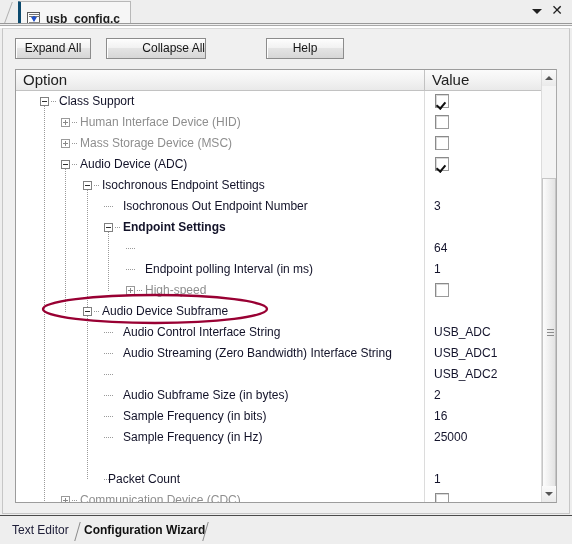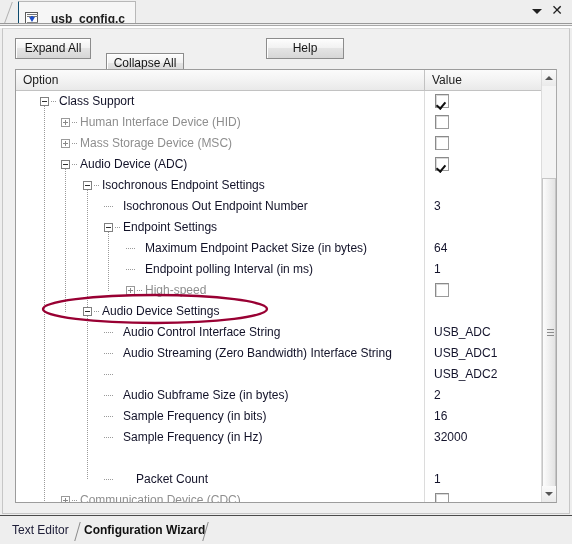--- a/index.html
+++ b/index.html
@@ -24,25 +24,25 @@
   #tabstrip {
     position: absolute; left: 0; top: 0;
     width: 572px; height: 23px;
     background: #eeeeee;
   }
   #tab-active {
     position: absolute; left: 18px; top: 1px;
     height: 22px;
     padding: 12px 10px 0 6px;
     background: #f6f6f6;
-    border-left: 1px solid #0c4a6e;
+    border-left: 3px solid #0c4a6e;
     border-top: 1px solid #b8b8b8;
     border-right: 1px solid #b8b8b8;
     border-top-left-radius: 1px;
-    display: flex; align-items: center; gap: 13px;
+    display: flex; align-items: center; gap: 6px;
   }
   #tab-skew-left {
     position: absolute; left: 8px; top: 2px;
     width: 12px; height: 21px;
     border-left: 1px solid #b0b0b0;
     transform: skewX(-20deg);
   }
   #tab-skew-right {
     position: absolute; left: 121px; top: 2px;
     width: 12px; height: 21px;
@@ -138,41 +138,41 @@
     border: 1px solid #8c8c8c;
     font-family: "Liberation Sans", sans-serif;
     font-size: 12px;
     color: #151515;
     text-align: center;
     line-height: 19px;
     cursor: default;
     box-shadow: inset 1px 1px 0 #ffffff;
   }
   #btn-expand  { left: 12px;  top: 9px;  width: 76px; }
-  #btn-collapse{ left: 103px; top: 24px;  width: 78px; }
+  #btn-collapse{ left: 103px; top: 9px;  width: 100px; text-align: right; }
   #btn-help    { left: 263px; top: 9px;  width: 78px; }
 
   
   #grid-outer {
     position: absolute; left: 12px; top: 40px;
     width: 542px; height: 434px;
     background: #ffffff;
     border: 1px solid #9c9c9c;
     border-right-color: #aaaaaa;
   }
   #grid-header {
     position: absolute; left: 0; top: 0;
     width: 540px; height: 21px;
     background: linear-gradient(to bottom, #fbfbfb 0%, #f3f3f3 50%, #e9e9e9 100%);
     border-bottom: 1px solid #c2c2c2;
   }
   .hdr-cell {
     position: absolute; top: 0; height: 20px;
     line-height: 20px;
-    font-size: 12px; color: #202020;
+    font-size: 15px; color: #202020;
     padding-left: 7px;
     white-space: nowrap;
   }
   #hdr-option { left: 0;   width: 408px; }
   #hdr-value  { left: 408px; width: 118px;
                 border-left: 1px solid #c2c2c2; }
   #hdr-spacer { left: 526px; width: 14px;
                 border-left: 1px solid #c2c2c2; }
 
   
@@ -419,45 +419,44 @@
           <div class="row" style="top: 84px;">
             <div class="expander minus" style="left: 67px;"></div>
             <div class="stub" style="left: 78px; width: 6px;"></div>
             <div class="label enabled" style="left: 86px;">Isochronous Endpoint Settings</div>
           </div>
           <div class="row" style="top: 105px;">
             <div class="stub" style="left: 88px; width: 9px;"></div>
             <div class="label enabled" style="left: 107px;">Isochronous Out Endpoint Number</div>
             <div class="value">3</div>
           </div>
-          <div class="row" style="top: 126px;">
+          <div class="row" style="top: 126px; font-weight: bold;">
             <div class="expander minus" style="left: 88px;"></div>
             <div class="stub" style="left: 99px; width: 6px;"></div>
             <div class="label enabled" style="left: 107px;">Endpoint Settings</div>
           </div>
           <div class="row" style="top: 147px;">
             <div class="stub" style="left: 110px; width: 9px;"></div>
-            <div class="label enabled" style="left: 129px;">Maximum Endpoint Packet Size (in bytes)</div>
             <div class="value">64</div>
           </div>
           <div class="row" style="top: 168px;">
             <div class="stub" style="left: 110px; width: 9px;"></div>
             <div class="label enabled" style="left: 129px;">Endpoint polling Interval (in ms)</div>
             <div class="value">1</div>
           </div>
           <div class="row" style="top: 189px;">
             <div class="expander plus gray" style="left: 110px;"></div>
             <div class="stub" style="left: 121px; width: 6px;"></div>
             <div class="label disabled" style="left: 129px;">High-speed</div>
             <div class="checkbox"></div>
           </div>
           <div class="row" style="top: 210px;">
             <div class="expander minus" style="left: 67px;"></div>
             <div class="stub" style="left: 78px; width: 6px;"></div>
-            <div class="label enabled" style="left: 86px;">Audio Device Settings</div>
+            <div class="label enabled" style="left: 86px;">Audio Device Subframe</div>
           </div>
           <div class="row" style="top: 231px;">
             <div class="stub" style="left: 88px; width: 9px;"></div>
             <div class="label enabled" style="left: 107px;">Audio Control Interface String</div>
             <div class="value">USB_ADC</div>
           </div>
           <div class="row" style="top: 252px;">
             <div class="stub" style="left: 88px; width: 9px;"></div>
             <div class="label enabled" style="left: 107px;">Audio Streaming (Zero Bandwidth) Interface String</div>
             <div class="value">USB_ADC1</div>
@@ -472,25 +471,25 @@
             <div class="value">2</div>
           </div>
           <div class="row" style="top: 315px;">
             <div class="stub" style="left: 88px; width: 9px;"></div>
             <div class="label enabled" style="left: 107px;">Sample Frequency (in bits)</div>
             <div class="value">16</div>
           </div>
           <div class="row" style="top: 336px;">
             <div class="stub" style="left: 88px; width: 9px;"></div>
             <div class="label enabled" style="left: 107px;">Sample Frequency (in Hz)</div>
-            <div class="value">32000</div>
+            <div class="value">25000</div>
           </div>
           <div class="row" style="top: 378px;">
             <div class="stub" style="left: 88px; width: 9px;"></div>
-            <div class="label enabled" style="left: 120px;">Packet Count</div>
+            <div class="label enabled" style="left: 92px;">Packet Count</div>
             <div class="value">1</div>
           </div>
           <div class="row" style="top: 399px;">
             <div class="expander plus gray" style="left: 45px;"></div>
             <div class="stub" style="left: 56px; width: 6px;"></div>
             <div class="label disabled" style="left: 64px;">Communication Device (CDC)</div>
             <div class="checkbox"></div>
           </div>
         </div>
 

